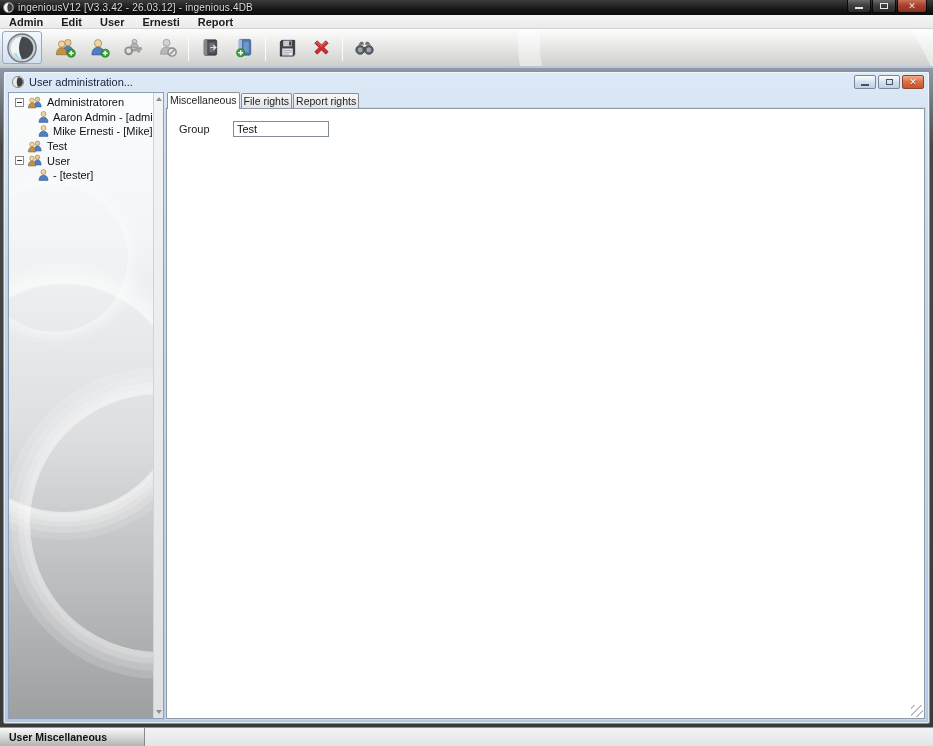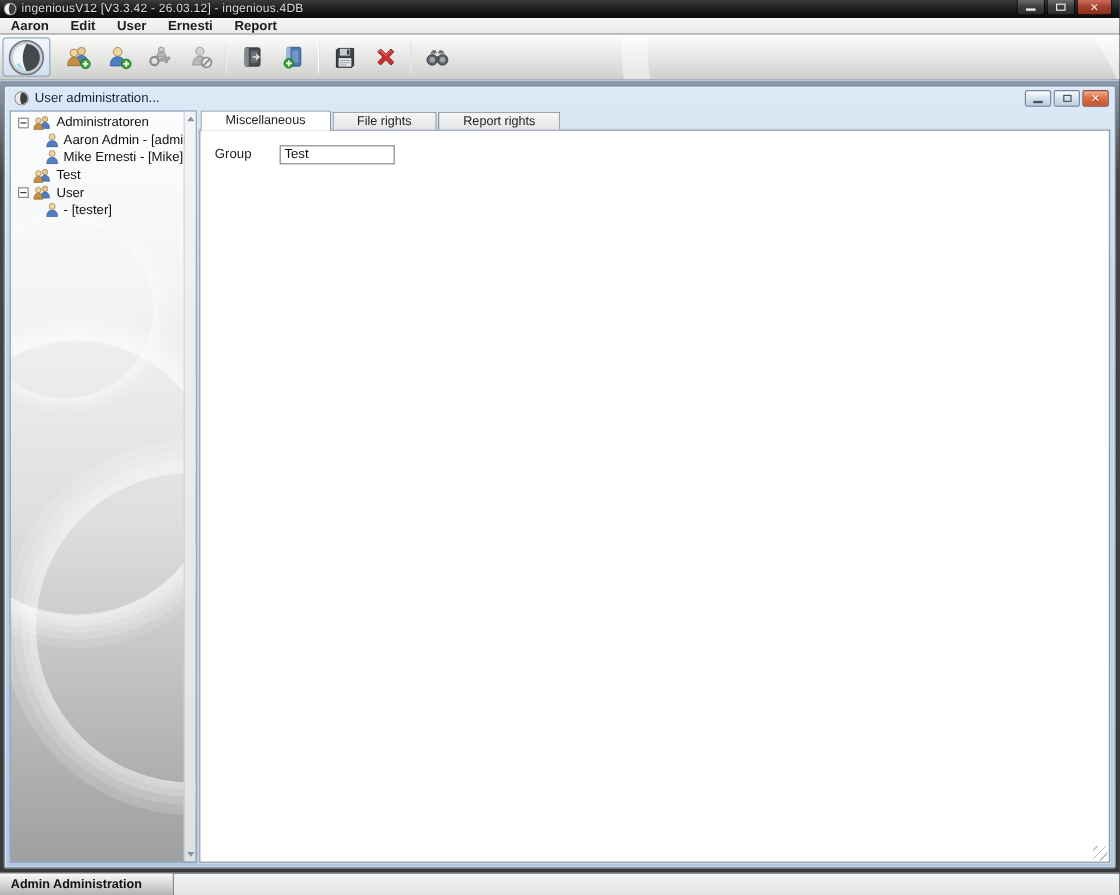--- a/index.html
+++ b/index.html
@@ -81,21 +81,21 @@
 
   
   .tree-scroll { position:absolute; right:0; top:0; bottom:0; width:10px; background:linear-gradient(180deg,#f2f4f6,#dfe1e3); border-left:1px solid #cfd3d7; }
   .arr { position:absolute; left:2px; width:0; height:0; border-left:3px solid transparent; border-right:3px solid transparent; }
   .arr.up { top:4px; border-bottom:4px solid #8a9099; }
   .arr.down { bottom:4px; border-top:4px solid #8a9099; }
 
   
   .tab-area { position:absolute; left:162px; top:20px; right:4px; height:631px; }
   .tabs { position:absolute; left:1px; top:0; height:16px; display:flex; z-index:3; }
-  .tab { height:15px; margin-top:1px; padding:0 20px; line-height:15px; font-size:10.5px;
+  .tab { height:15px; margin-top:1px; padding:0 2px; line-height:15px; font-size:10.5px;
     border:1px solid #8b9097; border-bottom:none; border-radius:2px 2px 0 0; margin-right:1px;
     background:linear-gradient(#f7f7f7,#e3e4e6); color:#222; }
   .tab.active { height:17px; margin-top:0; background:#fff; position:relative; z-index:4; }
   .tab-content { position:absolute; left:0; top:16px; right:0; bottom:4px; background:#fff;
     border:1px solid #8f99a6; box-shadow:0 0 0 1px #c9d7e8; }
   .resize-grip { position:absolute; right:1px; bottom:1px; width:12px; height:12px;
     background:repeating-linear-gradient(135deg, transparent 0 2px, #b9bec5 2px 3px, transparent 3px 5px); }
   .form-row { position:absolute; left:12px; top:12px; display:flex; align-items:center; }
   .form-label { width:54px; font-size:11px; color:#222; }
   .group-input { width:96px; height:16px; border:1px solid #828a95; font-family:"Liberation Sans",sans-serif;
@@ -127,21 +127,21 @@
       <div class="wbtn">
           <div class="glyph-max"></div>
         </div>
       <div class="wbtn close">
           <span class="glyph-x">✕</span>
         </div>
     </div>
   </div>
 
   <div class="menubar">
-    <span class="menu-item">Aaron</span>
+    <span class="menu-item">Admin</span>
     <span class="menu-item">Edit</span>
     <span class="menu-item">User</span>
     <span class="menu-item">Ernesti</span>
     <span class="menu-item">Report</span>
   </div>
 
   <div class="toolbar">
     <div class="logo-btn">
       <svg viewBox="0 0 32 32">
         <circle cx="16" cy="16" r="15" fill="url(#ring)" stroke="#7a8globe" stroke-width="0"></circle>
@@ -369,16 +369,16 @@
             <input class="group-input" type="text" value="Test" style="">
           </div>
           <div class="resize-grip"></div>
         </div>
       </div>
 
     </div>
   </div>
 
   <div class="statusbar">
-    <div class="task-btn">Admin Administration</div>
+    <div class="task-btn">User Miscellaneous</div>
   </div>
 
 </div>
 
 </body></html>

